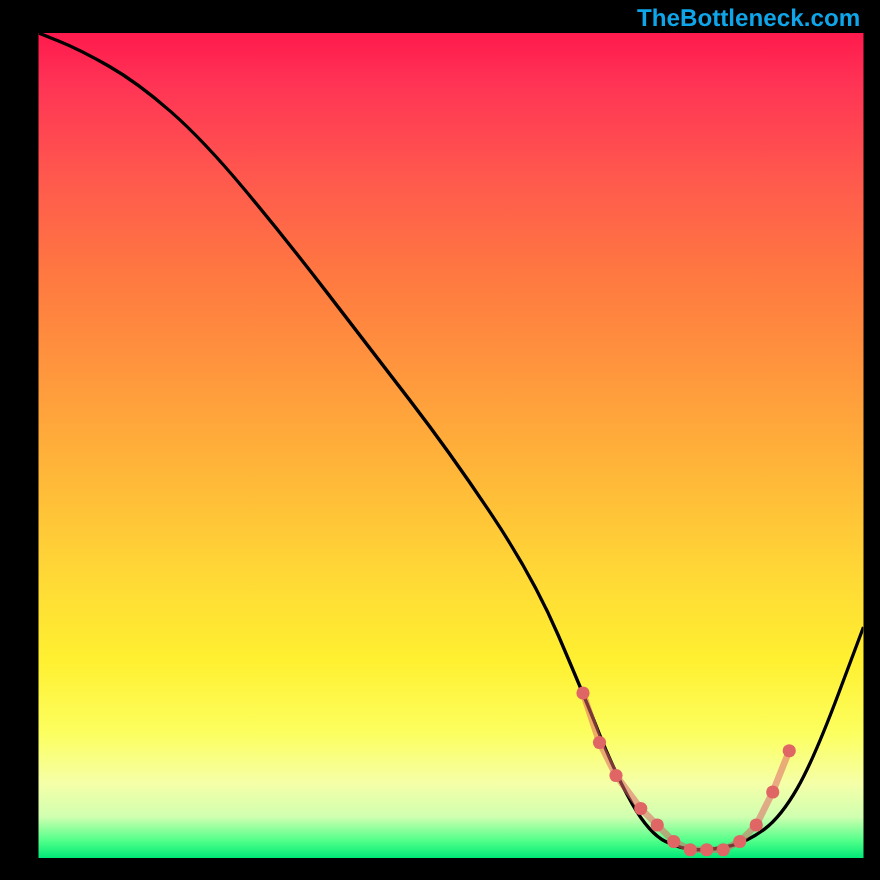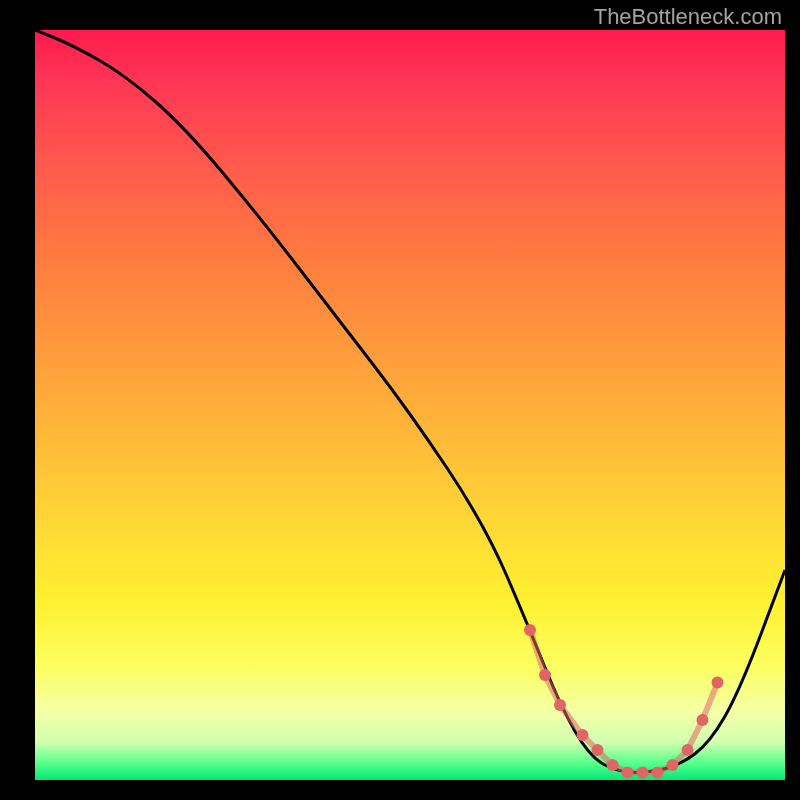--- a/index.html
+++ b/index.html
@@ -14,23 +14,23 @@
   .container {
     width: 800px;
     height: 800px;
     position: relative;
     background: #000;
   }
   .watermark {
     position: absolute;
     top: 4px;
     right: 18px;
-    color: #a3a3a3;
+    color: #0ea5e9;
     font-size: 22px;
-    font-weight: normal;
+    font-weight: bold;
     z-index: 10;
   }
   .plot-area {
     position: absolute;
     left: 35px;
     top: 30px;
     width: 750px;
     height: 750px;
   }
   .gradient-bg {

